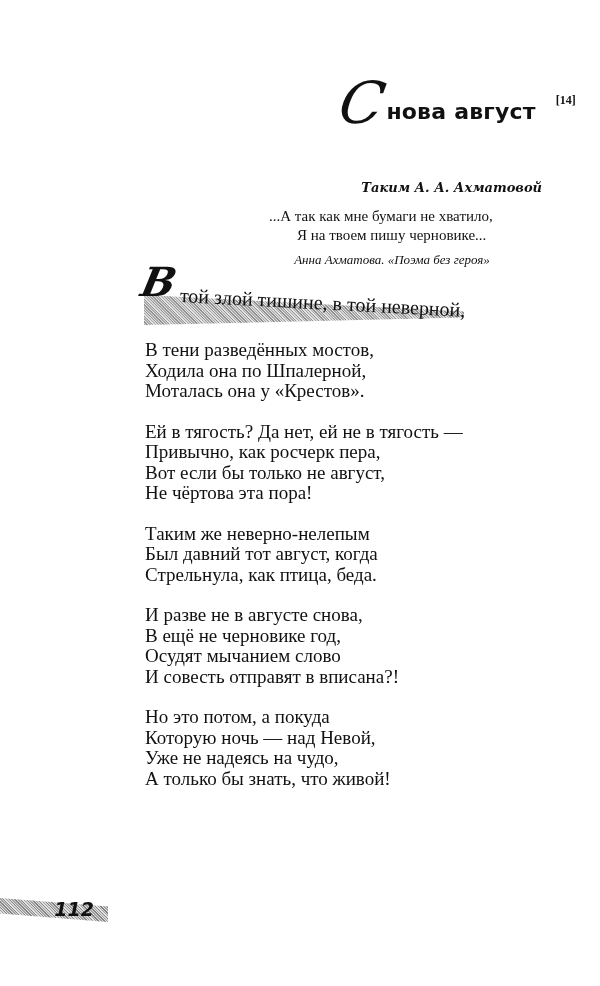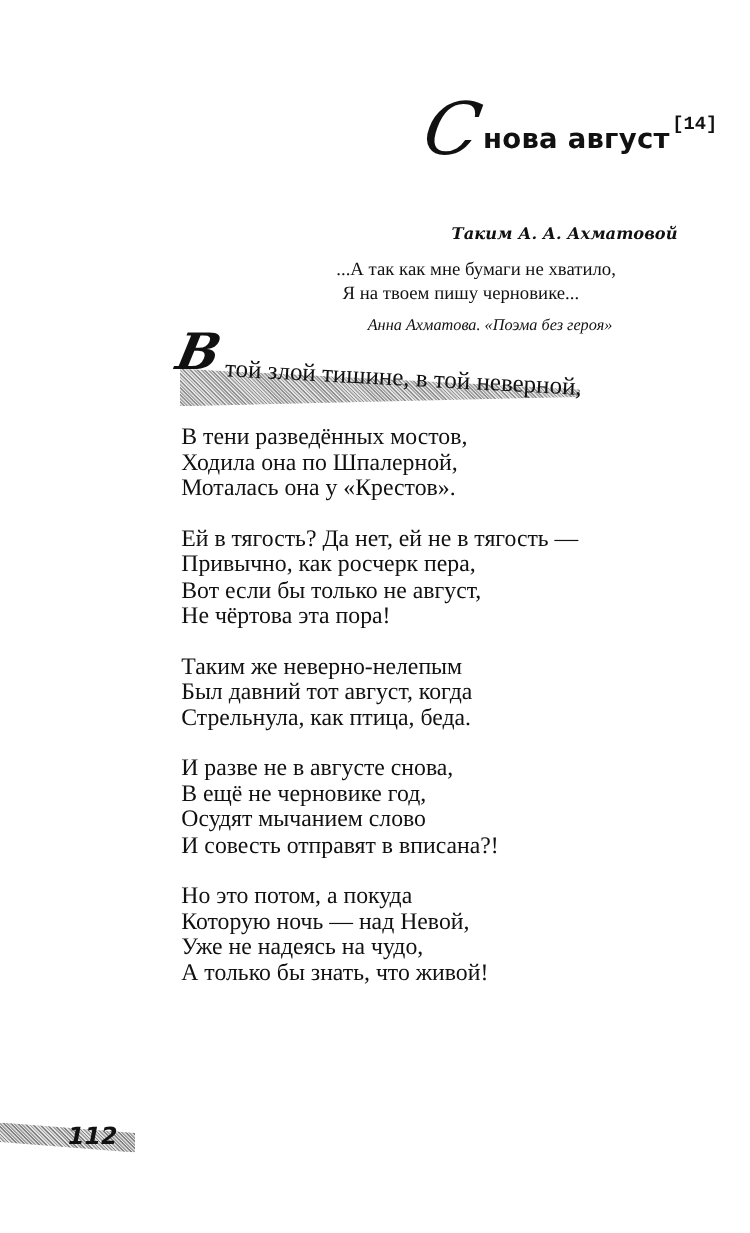--- a/index.html
+++ b/index.html
@@ -1,25 +1,25 @@
 <!DOCTYPE html>
 <html><head>
 <meta charset="utf-8">
 <style>
   html, body { margin: 0; padding: 0; background: #ffffff; }
   body { width: 600px; height: 986px; position: relative; overflow: hidden; font-family: "DejaVu Serif", serif; color: #111; }
   .title { position: absolute; left: 340px; top: 72px; height: 60px; display: flex; align-items: flex-end; }
   .title .dropcap { font-family: "DejaVu Serif", serif; font-style: italic; font-size: 58px; line-height: 58px; font-weight: 400; transform: skewX(-10deg); }
   .title .rest { font-family: "DejaVu Sans", sans-serif; font-size: 22px; font-weight: 700; margin-left: 2px; margin-bottom: 8px; letter-spacing: 0.2px; }
-  .title .ref { font-family: Liberation Mono, monospace; font-size: 15px; font-weight: 700; margin-left: 2px; margin-bottom: 24px; }
+  .title .ref { font-family: Liberation Serif, serif; font-size: 12px; font-weight: 700; margin-left: 20px; margin-bottom: 24px; }
   .dedication { position: absolute; right: 58px; top: 180px; font-family: "DejaVu Serif", serif; font-style: italic; font-weight: 700; font-size: 13px; }
   .epigraph { position: absolute; right: 58px; top: 207px; width: 300px; font-family: "Liberation Serif", serif; font-size: 15px; line-height: 19px; }
   .epigraph .line { display: block; white-space: nowrap; }
   .epigraph .l1 { margin-left: 27px; }
-  .epigraph .l2 { margin-left: 32px; }
+  .epigraph .l2 { margin-left: 55px; }
   .epigraph .attr { display: block; text-align: center; font-style: italic; font-size: 13px; margin-top: 5px; }
   .first { position: absolute; left: 140px; top: 262px; width: 370px; height: 80px; }
   .first .band { position: absolute; left: 4px; top: 33px; width: 320px; height: 30px; background: repeating-linear-gradient(45deg, #9a9a9a 0 1px, #cfcfcf 1px 2px, #7e7e7e 2px 3px, #e0e0e0 3px 4px); clip-path: polygon(0 0, 100% 55%, 100% 75%, 0 100%); opacity: 0.85; }
   .first .dropB { position: absolute; left: 2px; top: 0px; font-family: "DejaVu Serif", serif; font-style: italic; font-weight: 700; font-size: 40px; line-height: 40px; transform: skewX(-12deg); }
   .first .text { position: absolute; left: 40px; top: 22px; font-family: "Liberation Serif", serif; font-size: 20px; transform: rotate(3deg); transform-origin: left center; white-space: nowrap; }
   .poem { position: absolute; left: 145px; top: 340px; width: 380px; font-family: "Liberation Serif", serif; font-size: 19px; line-height: 20.5px; }
   .stanza { margin-bottom: 20px; }
   .stanza .line { display: block; white-space: nowrap; }
   .pagenum { position: absolute; left: 0; top: 896px; width: 110px; height: 26px; }
   .pagenum .band { position: absolute; left: 0; top: 2px; width: 108px; height: 24px; background: repeating-linear-gradient(45deg, #a2a2a2 0 1px, #d4d4d4 1px 2px, #838383 2px 3px, #e5e5e5 3px 4px); clip-path: polygon(0 0, 100% 35%, 100% 100%, 0 65%); }

